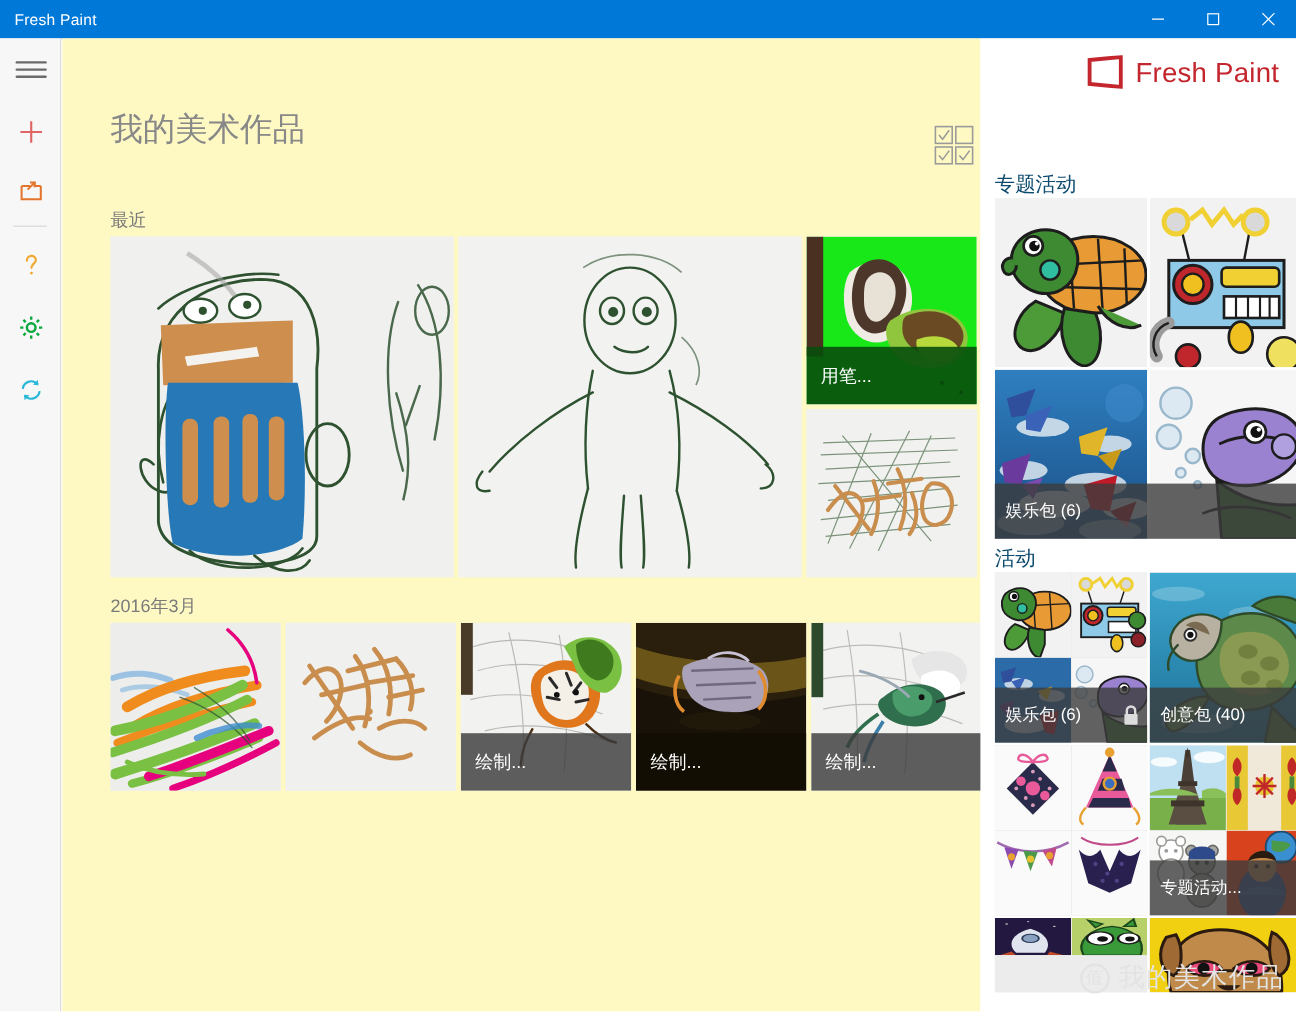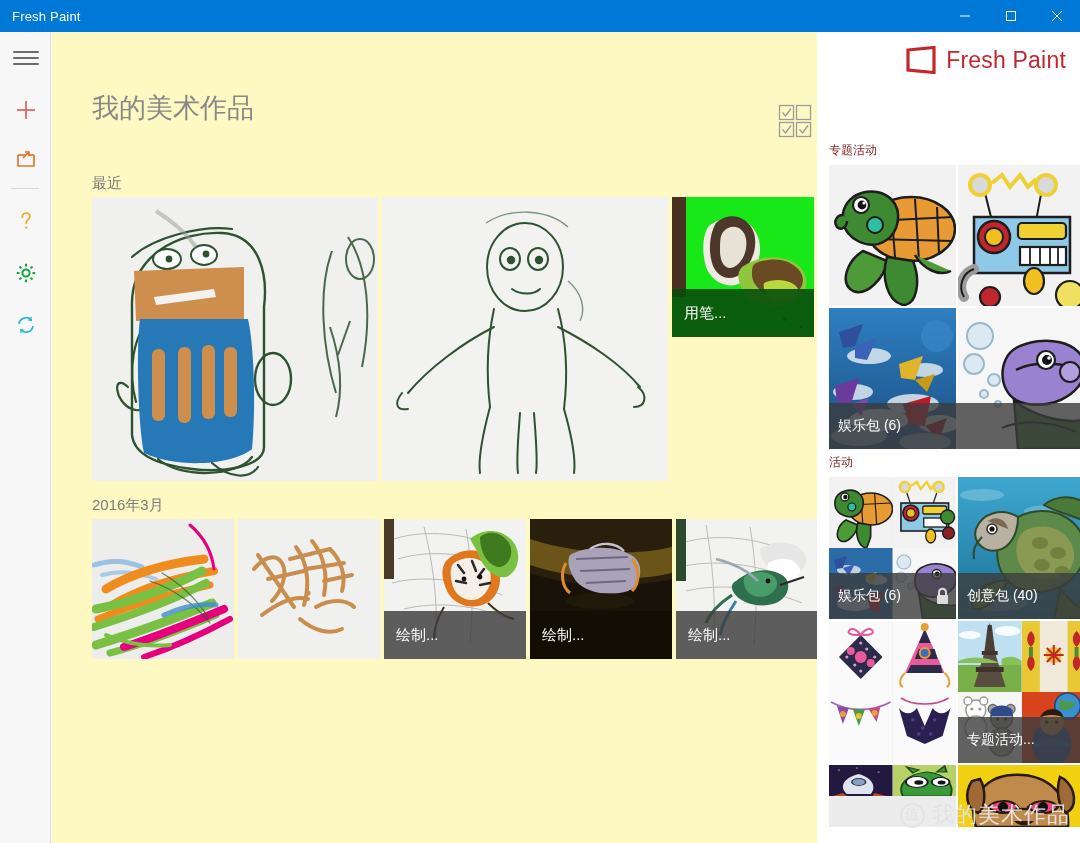--- a/index.html
+++ b/index.html
@@ -62,21 +62,21 @@
   .tile-cap {
     position: absolute; left: 0; right: 0; bottom: 0; height: 48px;
     display: flex; align-items: center;
     color: #ffffff; font-size: 15px; padding-left: 12px;
   }
   .cap-gray  { background: rgba(60,60,60,.82); }
   .cap-green { background: rgba(8,78,12,.90); }
   .cap-dark  { background: rgba(18,14,4,.86); }
 
   .t-big { width: 286px; height: 284px; }
-  .t-col { display: flex; gap: 4px; }
+  .t-col { display: flex; flex-direction: column; gap: 4px; }
   .t-sm  { width: 142px; height: 140px; }
 
   
   .month-row { position: absolute; left: 40px; top: 487px; display: flex; gap: 4px; }
   .t-md { width: 142px; height: 140px; }
 
   
   .paper {
     background:
       radial-gradient(circle at 20% 30%, rgba(0,0,0,.018) 0 2px, transparent 3px),
@@ -87,21 +87,21 @@
   
   .right {
     position: absolute; top: 32px; left: 817px; width: 263px; height: 811px;
     background: #ffffff;
   }
   .brand {
     position: absolute; right: 14px; top: 14px;
     display: flex; align-items: center; gap: 9px;
   }
   .brand-text { color: #c4262e; font-size: 23px; letter-spacing: .2px; }
-  .r-label { position: absolute; left: 12px; font-size: 12px; color: #7f1d1d; }
+  .r-label { position: absolute; left: 12px; font-size: 17px; color: #0c4a6e; }
   .r-label-featured { top: 110px; }
   .r-label-activity { top: 422px; }
 
   .grid-featured {
     position: absolute; left: 12px; top: 133px;
     width: 256px; height: 284px;
     display: grid; grid-template-columns: 1fr 1fr; grid-template-rows: 1fr 1fr; gap: 2px;
   }
   .grid-activity {
     position: absolute; left: 12px; top: 445px;

